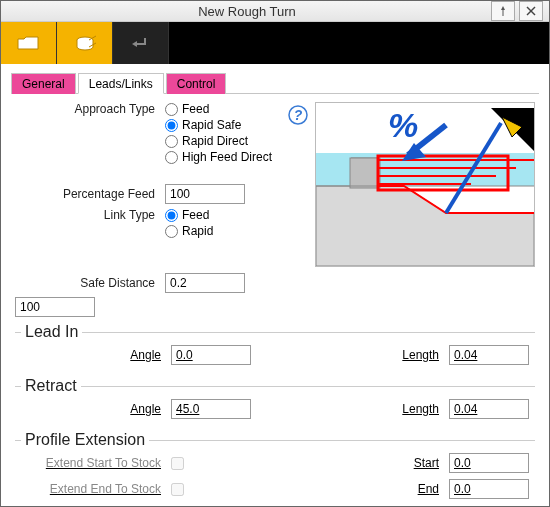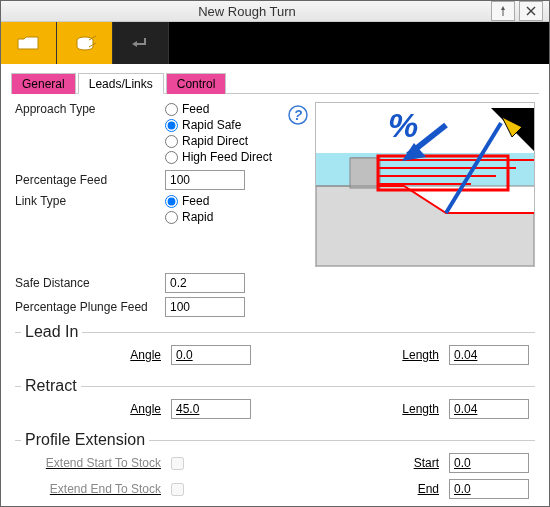--- a/index.html
+++ b/index.html
@@ -13,21 +13,21 @@
   .rbtn.active { background: #f5b300; }
   .rbtn.dark { background: #222; }
   .content { flex: 1; padding: 8px 10px 2px 10px; }
   .tabs { display: flex; border-bottom: 1px solid #c5c5c5; height: 22px; }
   .tab { padding: 3px 10px 2px 10px; border: 1px solid #c5c5c5; border-bottom: none; background: #ec4899; margin-right: 2px; font-size: 12px; cursor: pointer; position: relative; top: 1px; }
   .tab.active { background: #fff; font-weight: normal; border-bottom: 1px solid #fff; }
   .panel { padding: 8px 4px 0 4px; }
   .mainrow { display: flex; gap: 8px; }
   .leftcol { flex: 1; }
   .row { display: flex; align-items: center; margin-bottom: 4px; }
-  .lbl { width: 150px; text-align: left; padding-right: 10px; color: #222; }
+  .lbl { width: 150px; text-align: right; padding-right: 10px; color: #222; }
   .radios { display: flex; flex-direction: column; gap: 2px; }
   .radio { display: flex; align-items: center; gap: 4px; }
   input[type="radio"] { width: 13px; height: 13px; }
   input[type="checkbox"] { width: 13px; height: 13px; }
   .txt { width: 80px; height: 20px; border: 1px solid #999; padding: 1px 4px; font-size: 12px; }
   .txt.short { width: 80px; }
   .diagram { width: 220px; height: 165px; border: 1px solid #bbb; background: #fff; position: relative; }
   .helpQ { position: absolute; left: -28px; top: 2px; width: 20px; height: 20px; }
   fieldset { border: 1px solid #ccc; margin-top: 6px; padding: 4px 6px 6px 6px; border-left: none; border-right: none; border-bottom: none; position: relative; }
   fieldset legend { font-size: 16px; color: #222; padding: 0 4px; }
@@ -109,21 +109,21 @@
               <label class="radio">
                   <input type="radio" name="approach" style="">
                   <span>Rapid Direct</span>
                 </label>
               <label class="radio">
                   <input type="radio" name="approach" style="">
                   <span>High Feed Direct</span>
                 </label>
             </div>
           </div>
-          <div class="row" style="margin-top:6px;">
+          <div class="row" style="margin-top:20px;">
             <div class="lbl">Percentage Feed</div>
             <input class="txt" value="100" style="">
           </div>
           <div class="row" style="align-items:flex-start; margin-top:4px;">
             <div class="lbl">Link Type</div>
             <div class="radios">
               <label class="radio">
                   <input type="radio" name="linktype" checked="" style="">
                   <span>Feed</span>
                 </label>
@@ -162,21 +162,20 @@
             <text x="72" y="34" font-size="34" font-weight="bold" font-style="italic" fill="#1656c9">%</text>
           </svg>
         </div>
       </div>
 
       <div class="row" style="margin-top:6px;">
         <div class="lbl">Safe Distance</div>
         <input class="txt" value="0.2" style="">
       </div>
       <div class="row">
-        <div class="lbl">Percentage Plunge Feed</div>
         <input class="txt" value="100" style="">
       </div>
 
       <fieldset>
         <legend>Lead In</legend>
         <div class="dualrow">
           <div class="lbl2">Angle</div>
           <input class="txt" value="0.0" style="">
           <div class="spacer"></div>
           <div class="lbl3">Length</div>

